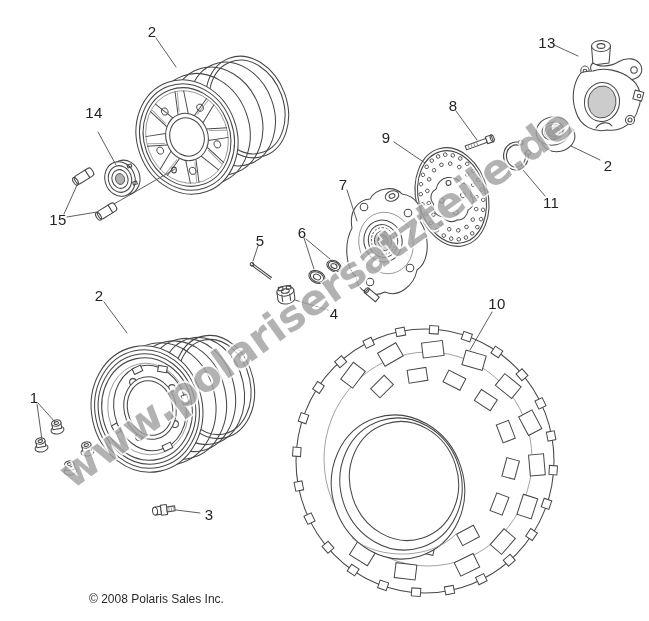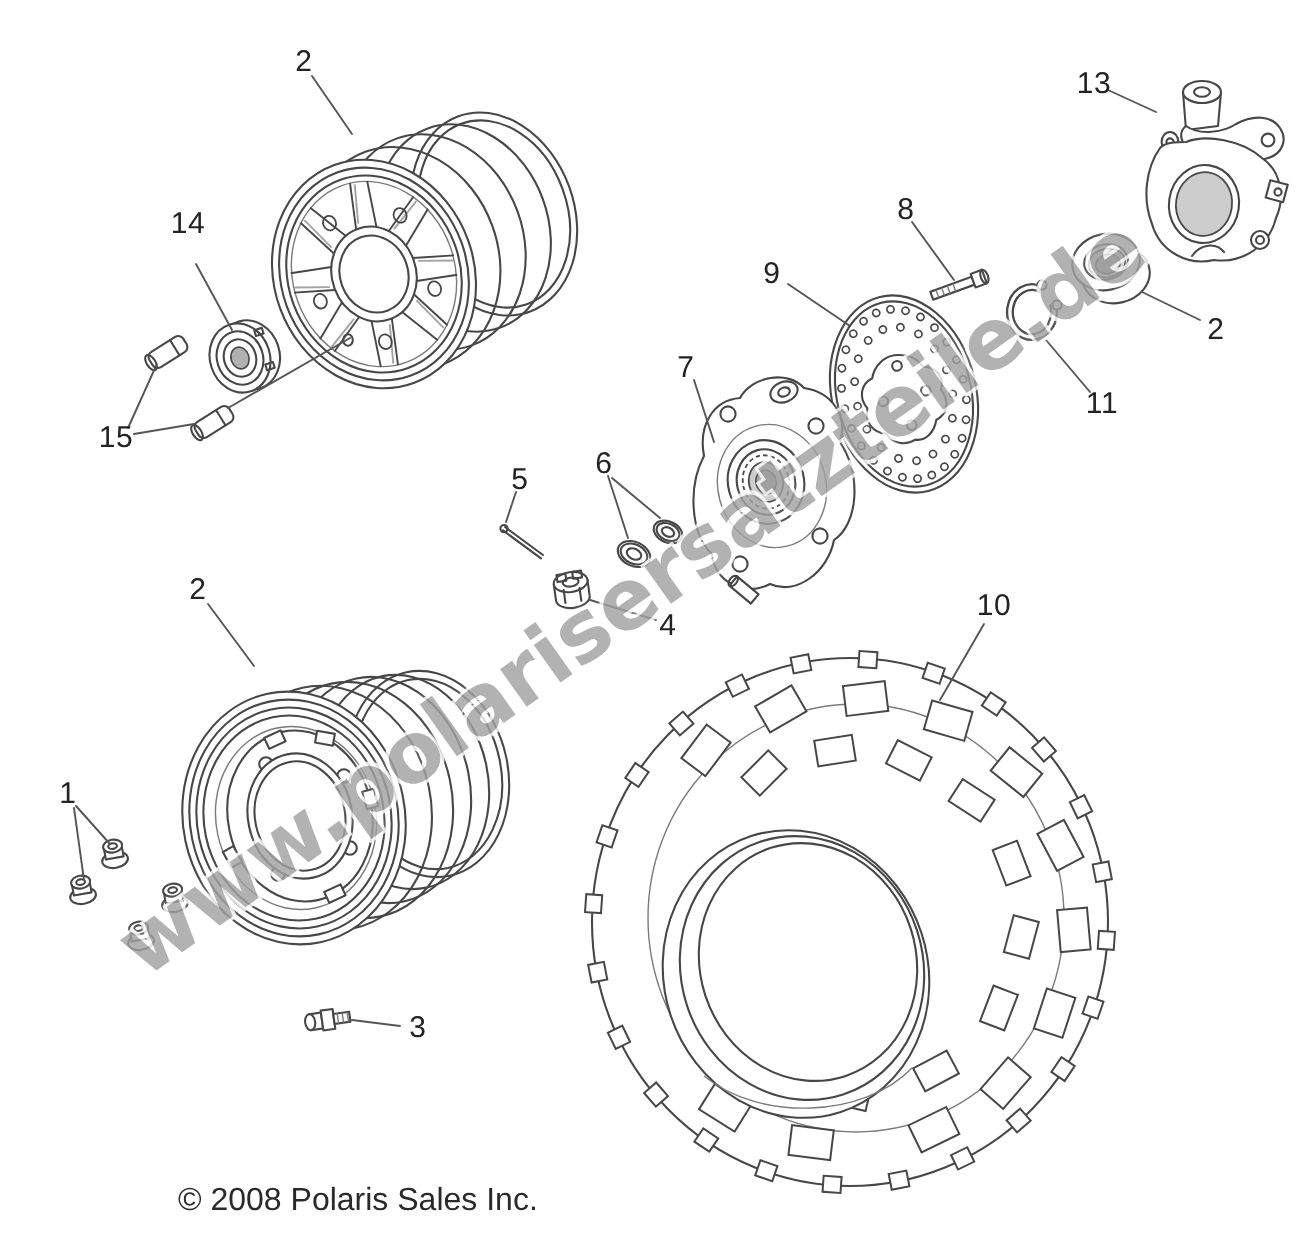--- a/index.html
+++ b/index.html
@@ -17,21 +17,21 @@
   #wheel-spokes line{stroke:#474747;stroke-width:.95;}
   #wheel-spokes ellipse{fill:none;stroke:#474747;stroke-width:.9;}
   #tire-blocks rect{fill:#ffffff;stroke:#474747;stroke-width:1;}
   .callout{position:absolute;transform:translate(-50%,-50%);font-size:15px;color:#232323;
            letter-spacing:.3px;z-index:30;}
   .watermark{position:absolute;left:68px;top:452px;transform:rotate(-35.5deg);
            transform-origin:0 65%;font-family:"DejaVu Sans",sans-serif;font-weight:700;
            font-size:42px;color:#a2a2a2;opacity:.82;white-space:nowrap;z-index:20;
            text-shadow:-1.5px -1.5px 0 #fff,1.5px 1.5px 0 #fff,-1.5px 1.5px 0 #fff,
                         1.5px -1.5px 0 #fff,0 0 5px #fff;pointer-events:none;}
-  .copyright{position:absolute;left:89px;top:592px;font-size:16px;color:#2a2a2a;z-index:30;}
+  .copyright{position:absolute;left:89px;top:592px;font-size:12px;color:#2a2a2a;z-index:30;}
 </style>
 </head>
 <body>
 
 <div id="stage">
 
   <svg id="art" width="649" height="621" viewBox="0 0 649 621">
 
     <g>
 

